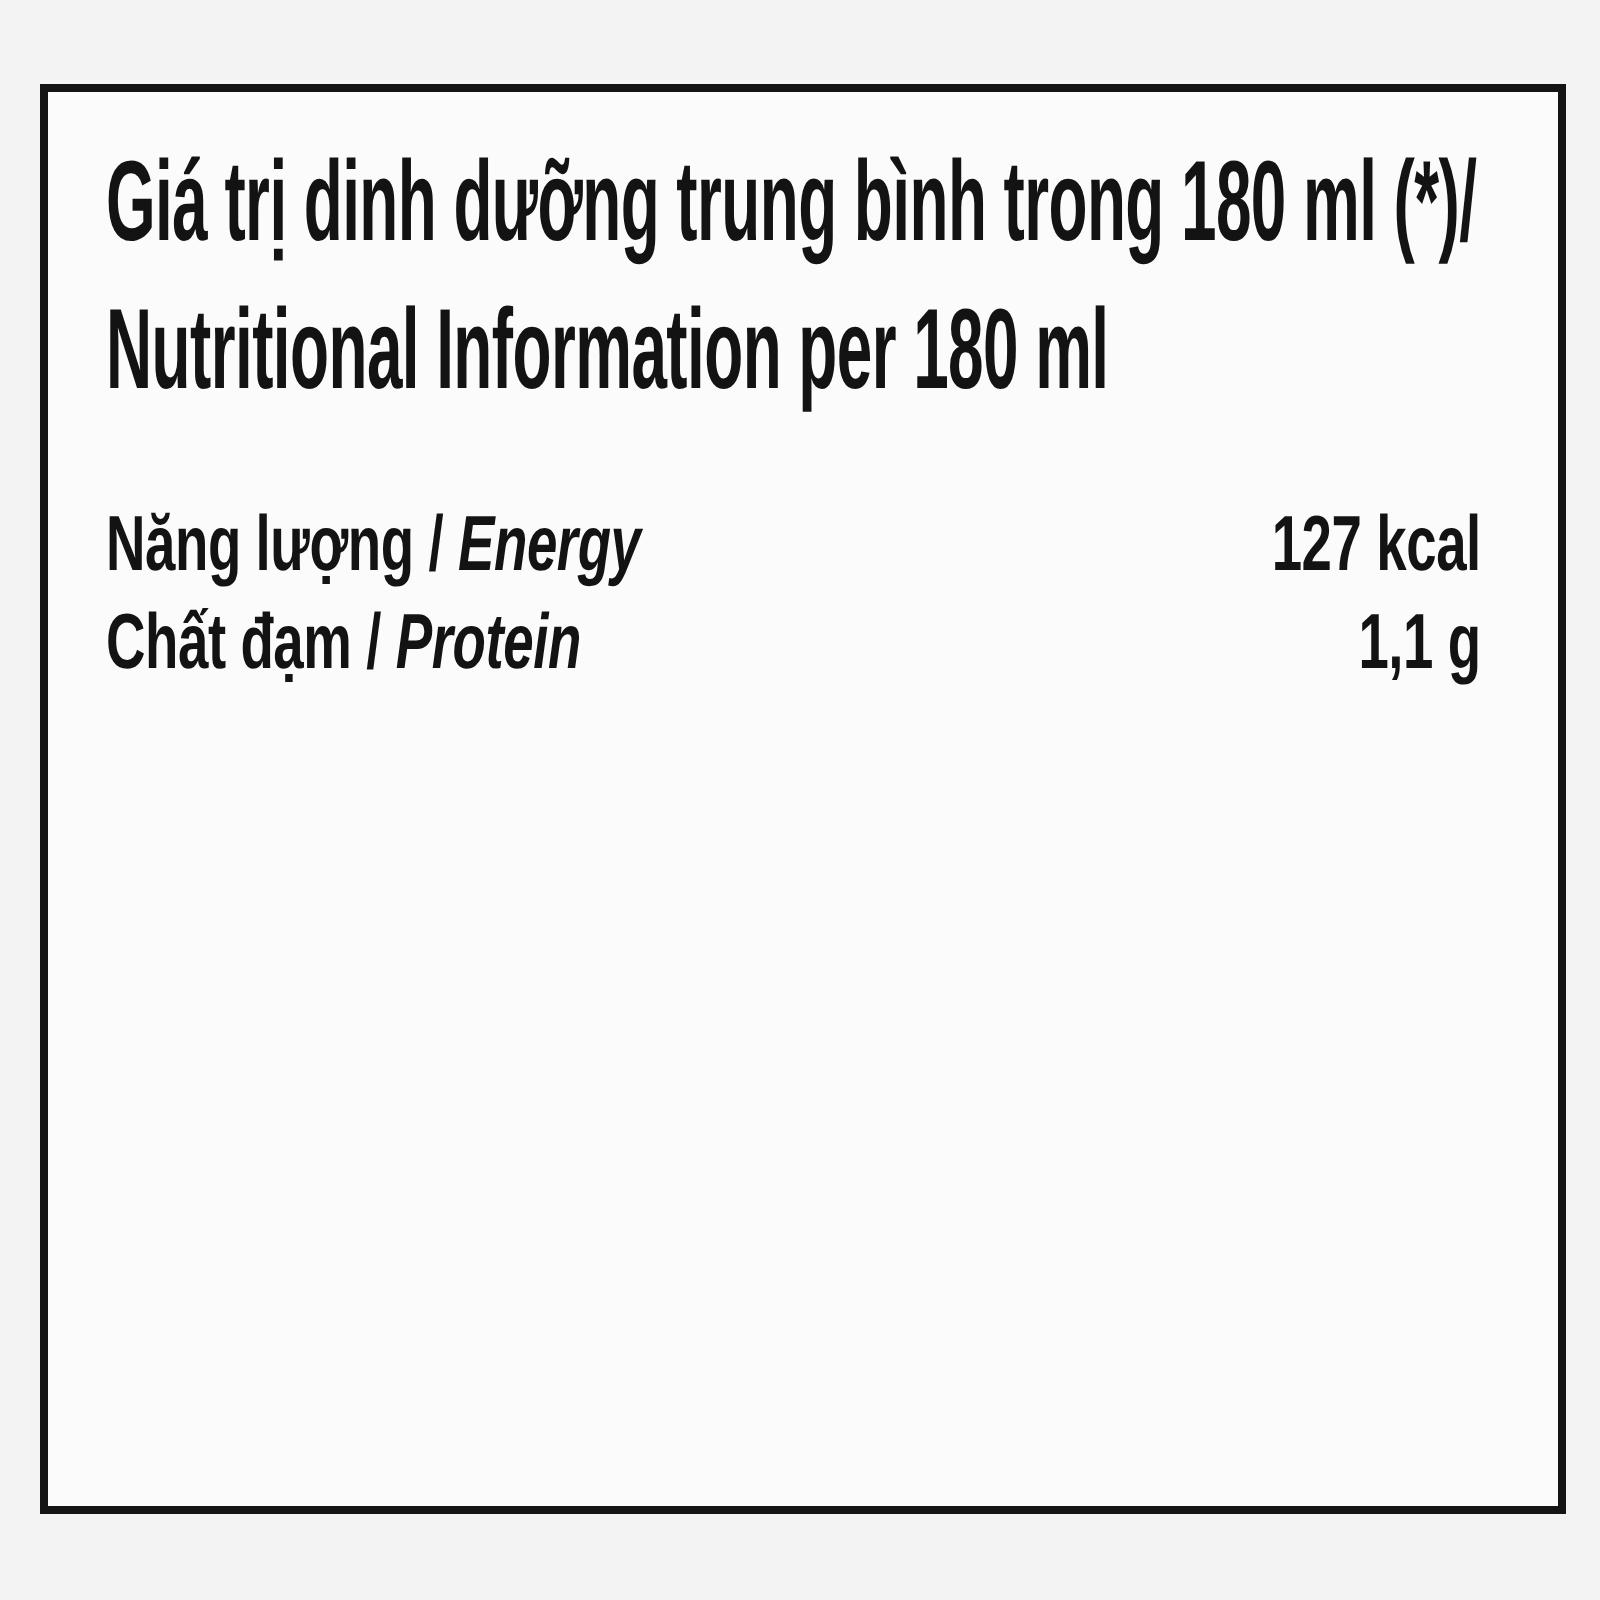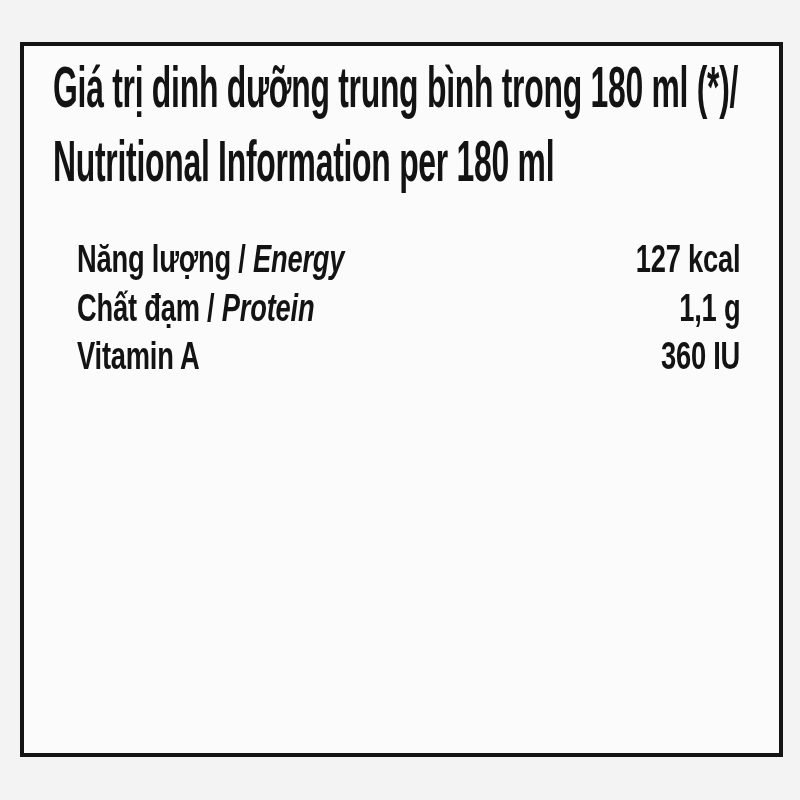--- a/index.html
+++ b/index.html
@@ -22,40 +22,39 @@
     left: 20px;
     top: 42px;
     width: 763px;
     height: 715px;
     box-sizing: border-box;
     border: 4px solid #141414;
     background: #fbfbfb;
     color: #131313;
   }
   .title {
-    margin: 4px 0 0 29px;
+    margin: 18px 0 0 29px;
     font-weight: 700;
     font-size: 57px;
     line-height: 74px;
     letter-spacing: -0.5px;
   }
   .title-line {
     white-space: nowrap;
     transform: scaleX(0.56);
     transform-origin: left center;
   }
   .rows {
     position: relative;
     margin: 37px 39px 0 29px;
     height: 437px;
   }
   .row {
     position: relative;
     height: 48.5px;
-    margin-left: 24px;
   }
   .nlabel {
     position: absolute;
     left: 0;
     top: 0;
     white-space: nowrap;
     font-weight: 700;
     font-size: 39px;
     line-height: 48.5px;
     letter-spacing: -0.3px;
@@ -95,23 +94,19 @@
       </div>
 
       <div class="row">
         <span class="nlabel"><span>Chất đạm</span><span> / </span><span class="en">Protein</span></span>
         <span class="nvalue">1,1 g</span>
       </div>
 
 
 
 
-      <div class="row">
-        <span class="nlabel"><span>Vitamin A</span><span></span><span class="en"></span></span>
-        <span class="nvalue">360 IU</span>
-      </div>
 
 
 
 
     </div>
   </div>
 </div>
 
 </body></html>

